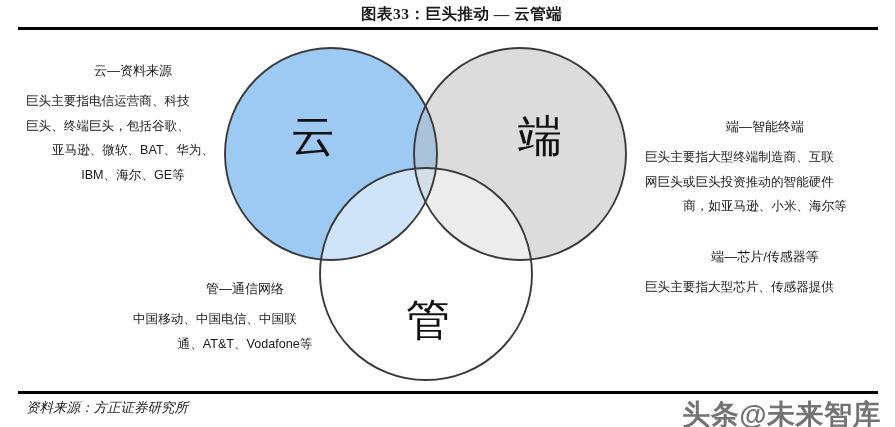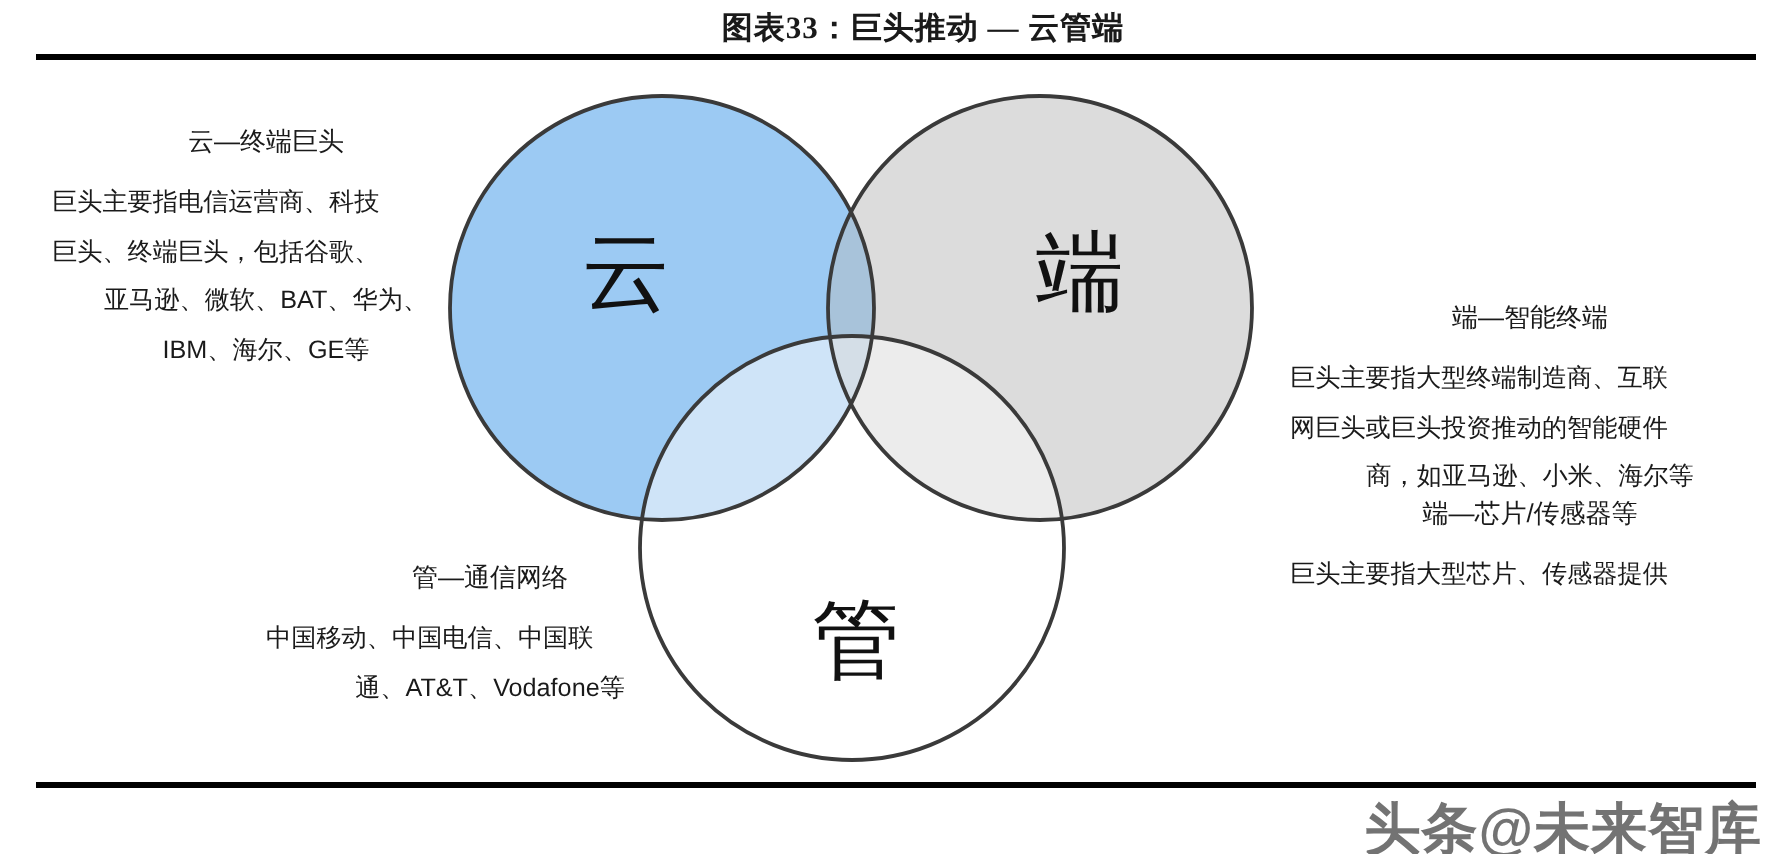--- a/index.html
+++ b/index.html
@@ -106,21 +106,21 @@
     line-height: 1.95;
   }
   .ann-body .ln { display: block; white-space: nowrap; }
   .ann-body .ln.center { text-align: center; }
 
   #ann-cloud      { left: 26px;  top: 62px;  width: 214px; }
   #ann-cloud .ann-head { text-align: center; }
 
   #ann-pipe       { left: 133px; top: 280px; width: 224px; }
 
-  #ann-device     { left: 645px; top: 118px; width: 240px; margin-top: 32px; }
+  #ann-device     { left: 645px; top: 118px; width: 240px; }
   #ann-chip       { left: 645px; top: 248px; width: 240px; }
 </style>
 </head>
 <body>
 
 <div id="figure">
 
   <div id="fig-title">图表33：巨头推动 — 云管端</div>
   <div id="title-rule"></div>
 
@@ -162,21 +162,21 @@
       <circle cx="305" cy="126" r="106" fill="none" stroke="#3A3A3A" stroke-width="1.9"></circle>
       <circle cx="211" cy="246" r="106" fill="none" stroke="#3A3A3A" stroke-width="1.9"></circle>
 
       <text class="venn-label" x="98" y="113">云</text>
       <text class="venn-label" x="325" y="113">端</text>
       <text class="venn-label" x="213" y="297">管</text>
     </svg>
   </div>
 
   <div class="ann" id="ann-cloud">
-    <div class="ann-head">云—终端巨头</div>
+    <div class="ann-head">云—资料来源</div>
     <div class="ann-body">
       <span class="ln">巨头主要指电信运营商、科技</span>
       <span class="ln">巨头、终端巨头，包括谷歌、</span>
       <span class="ln center">亚马逊、微软、BAT、华为、</span>
       <span class="ln center">IBM、海尔、GE等</span>
     </div>
   </div>
 
   <div class="ann" id="ann-pipe">
     <div class="ann-head">管—通信网络</div>
@@ -196,15 +196,16 @@
   </div>
 
   <div class="ann" id="ann-chip">
     <div class="ann-head">端—芯片/传感器等</div>
     <div class="ann-body">
       <span class="ln">巨头主要指大型芯片、传感器提供</span>
     </div>
   </div>
 
   <div id="footer-rule"></div>
+  <div id="source-note">资料来源：方正证券研究所</div>
   <div id="watermark">头条@未来智库</div>
 
 </div>
 
 </body></html>

